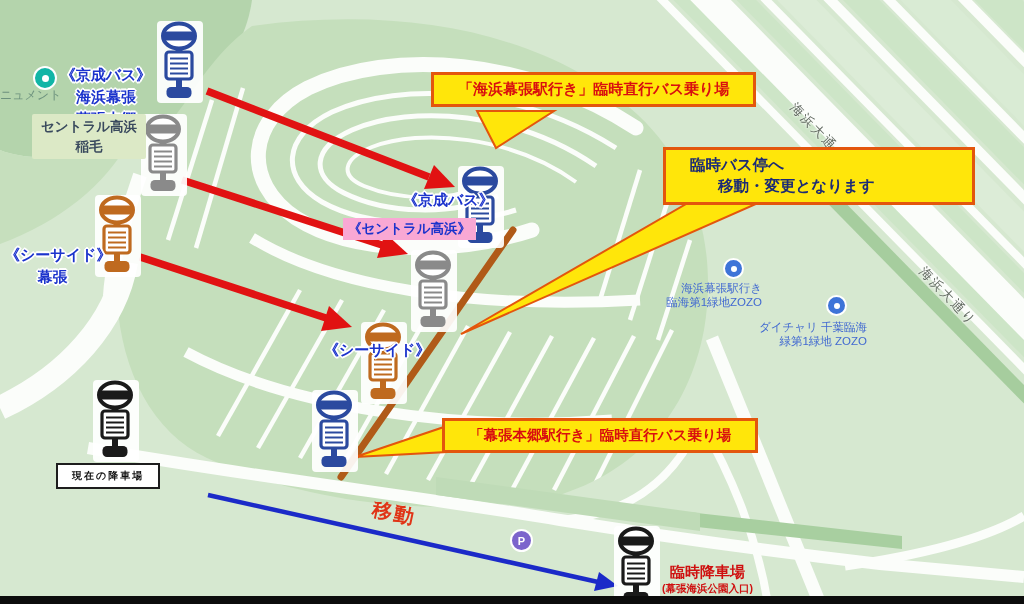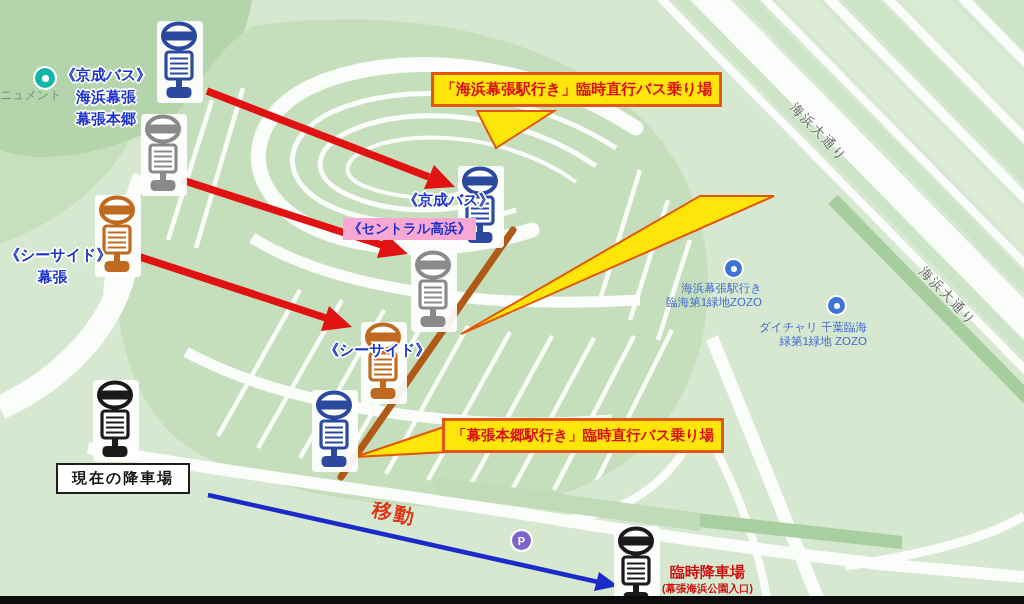--- a/index.html
+++ b/index.html
@@ -10,38 +10,38 @@
   }
   #stage svg{position:absolute;left:0;top:0;}
   .abs{position:absolute;}
   .outline{
     text-shadow:-1px -1px 0 #fff,1px -1px 0 #fff,-1px 1px 0 #fff,1px 1px 0 #fff,
                  0 -2px 0 #fff,0 2px 0 #fff,-2px 0 0 #fff,2px 0 0 #fff;
   }
   .blue-label{color:#1b33cc;font-weight:bold;font-size:15px;line-height:1.45;text-align:center;white-space:nowrap;margin-top:40px;}
   .callout{
     position:absolute;background:#ffe60a;border:3px solid #e3560d;
-    font-weight:bold;white-space:nowrap;padding:5px 7px;z-index:40;
+    font-weight:bold;white-space:nowrap;padding:5px 24px;z-index:40;
   }
   .callout.red{color:#d90f0f;font-size:15px;}
   .callout.navy{color:#1c2b75;font-size:15.5px;line-height:1.35;}
   .panel{
     position:absolute;width:46px;height:82px;background:rgba(255,255,255,.92);
     border-radius:4px;z-index:30;display:flex;align-items:center;justify-content:center;
   }
   .poi-text{position:absolute;color:#4169d1;font-size:11.5px;line-height:1.25;text-align:right;white-space:nowrap;z-index:10;}
   .pin{position:absolute;border-radius:50%;z-index:11;display:flex;align-items:center;justify-content:center;}
   .road-label{
     position:absolute;color:#60695f;font-size:13px;letter-spacing:2px;white-space:nowrap;
     transform:rotate(46deg);transform-origin:left top;z-index:5;
     text-shadow:0 0 3px #fff,0 0 3px #fff;
   }
   #current-box{
     position:absolute;background:#fff;border:2px solid #1d1d1d;color:#101010;
-    font-weight:bold;font-size:15px;letter-spacing:2px;padding:4px 14px;white-space:nowrap;z-index:40;
+    font-weight:bold;font-size:10px;letter-spacing:2px;padding:4px 14px;white-space:nowrap;z-index:40;
   }
   #temp-dropoff-label{position:absolute;color:#cf0f0f;font-weight:bold;text-align:center;line-height:1.3;z-index:40;white-space:nowrap;}
   #idou-label{position:absolute;color:#e03416;font-weight:bold;font-size:20px;transform:rotate(12deg);z-index:40;letter-spacing:2px;}
   #bottom-bar{position:absolute;left:0;top:596px;width:1024px;height:8px;background:#0c0c0c;z-index:50;}
 </style>
 </head>
 <body>
 
 <div id="stage">
 
@@ -338,35 +338,44 @@
 
   <div class="road-label" style="left:799px;top:99px;">海浜大通り</div>
   <div class="road-label" style="left:928px;top:263px;">海浜大通り</div>
 
   <div class="abs blue-label outline" style="left:50px;top:24px;width:112px;z-index:35;">
     <div>《京成バス》</div>
     <div>海浜幕張</div>
     <div>幕張本郷</div>
   </div>
 
+  <div class="abs" style="left:32px;top:114px;width:114px;background:#dce9c6;border-radius:2px;
+       color:#3a4a5e;font-weight:bold;font-size:13.5px;line-height:1.45;text-align:center;padding:3px 0;z-index:35;">
+    <div>セントラル高浜</div>
+    <div>稲毛</div>
+  </div>
 
   <div class="abs blue-label outline" style="left:5px;top:204px;width:95px;z-index:35;">
     <div>《シーサイド》</div>
     <div>幕張</div>
   </div>
 
   <div class="abs blue-label outline" style="left:403px;top:149px;z-index:35;">《京成バス》</div>
 
   <div class="abs" style="left:343px;top:218px;background:#f9a8d4;color:#1b33cc;font-weight:bold;
        font-size:13.5px;padding:2px 5px;white-space:nowrap;z-index:35;">《セントラル高浜》</div>
 
   <div class="abs blue-label outline" style="left:324px;top:299px;z-index:35;">《シーサイド》</div>
 
   <div class="callout red" style="left:431px;top:72px;">「海浜幕張駅行き」臨時直行バス乗り場</div>
 
+  <div class="callout navy" style="left:663px;top:147px;width:258px;">
+    <div>臨時バス停へ</div>
+    <div style="padding-left:28px;">移動・変更となります</div>
+  </div>
 
   <div class="callout red" style="left:442px;top:418px;font-size:14.5px;">「幕張本郷駅行き」臨時直行バス乗り場</div>
 
   <div id="current-box" style="left:56px;top:463px;">現在の降車場</div>
 
   <div id="temp-dropoff-label" style="left:662px;top:562px;">
     <div style="font-size:15px;">臨時降車場</div>
     <div style="font-size:10.5px;">(幕張海浜公園入口)</div>
   </div>
 

